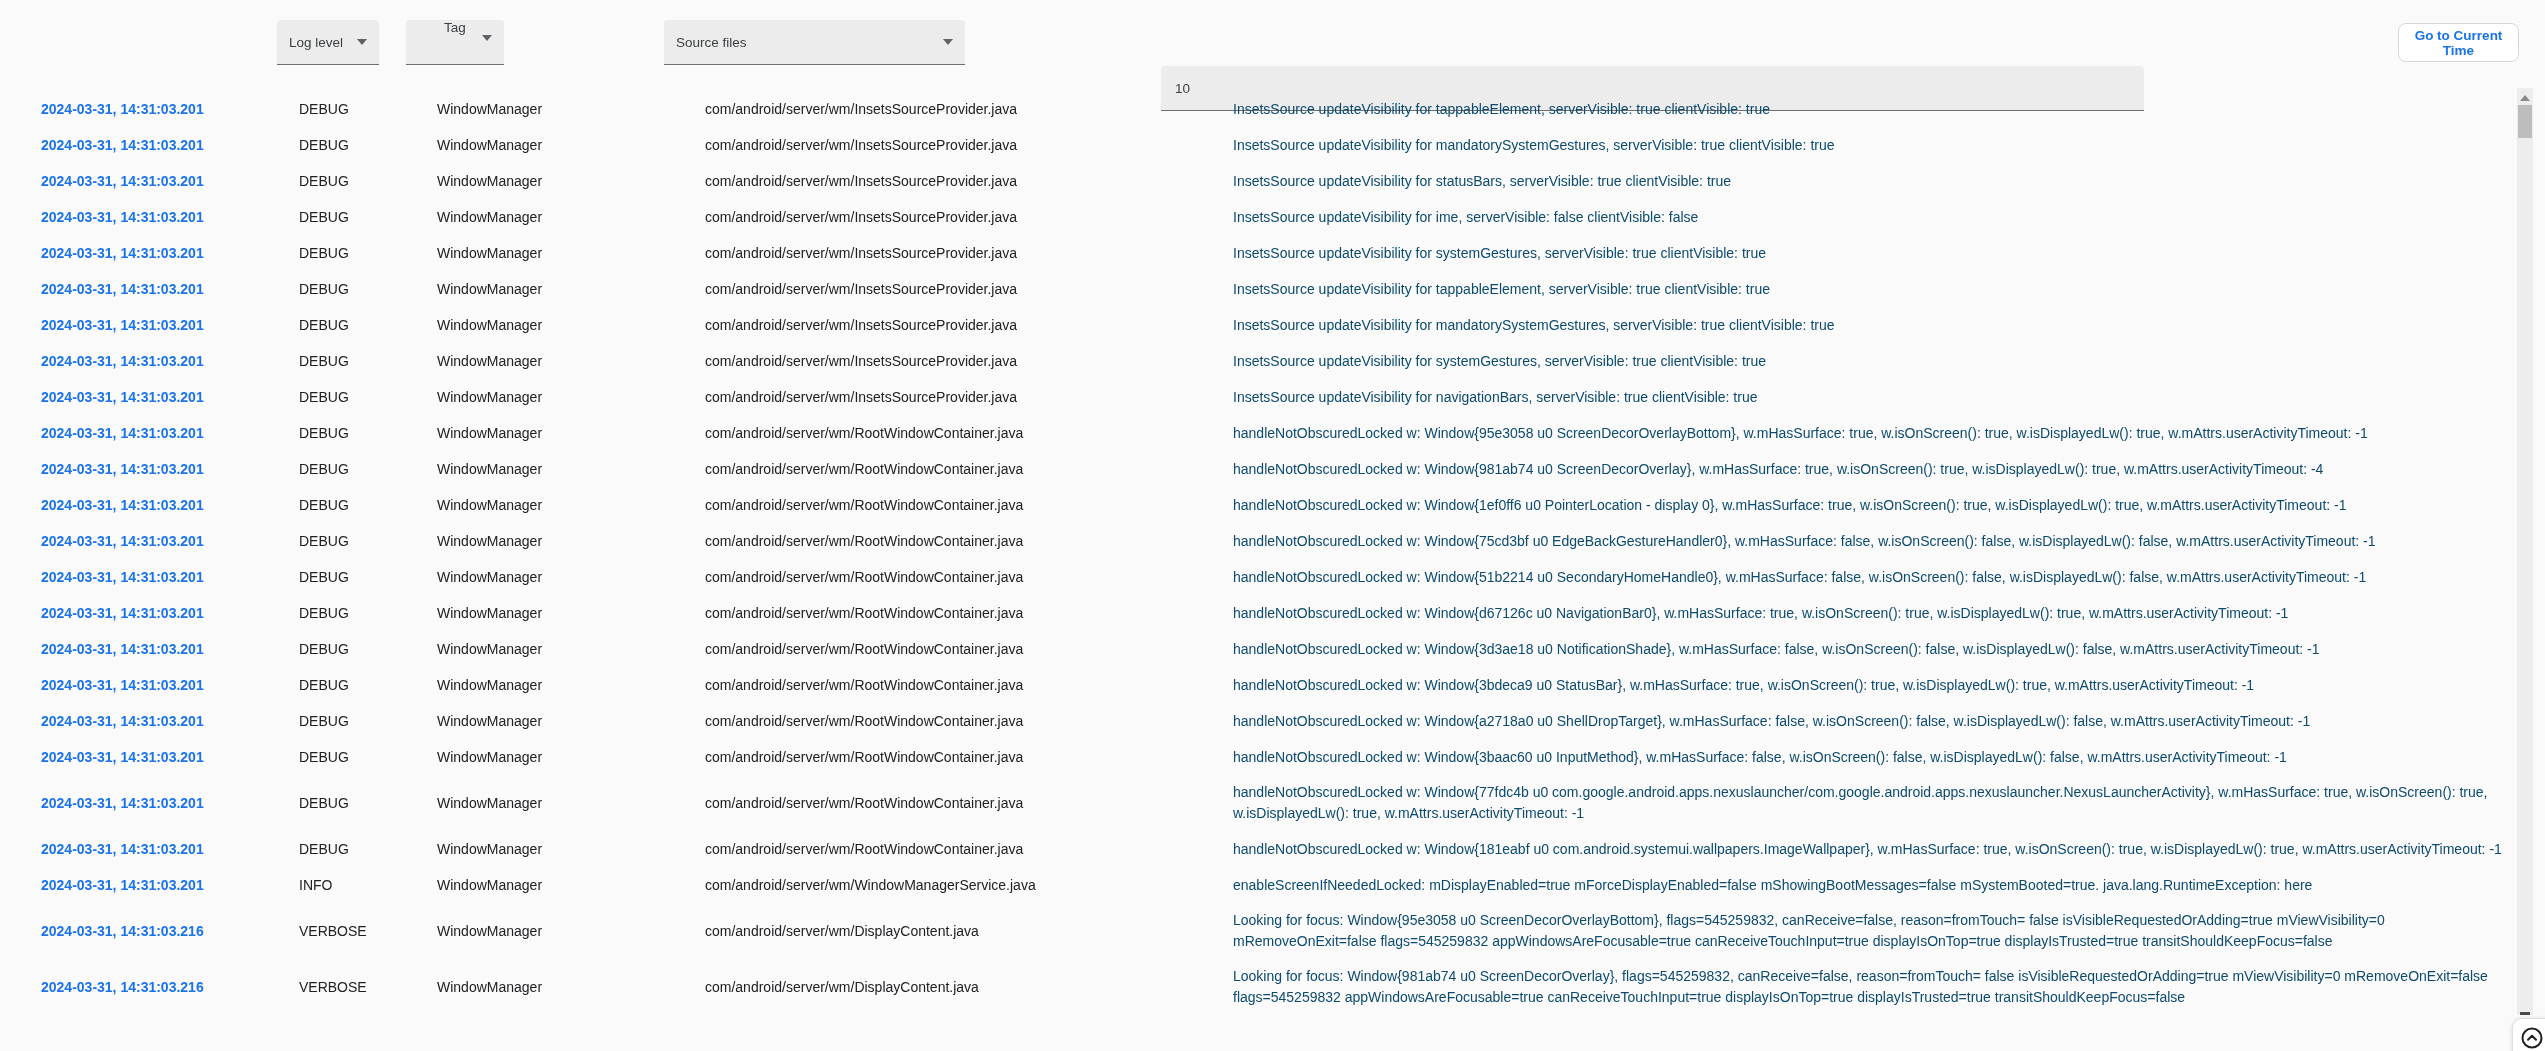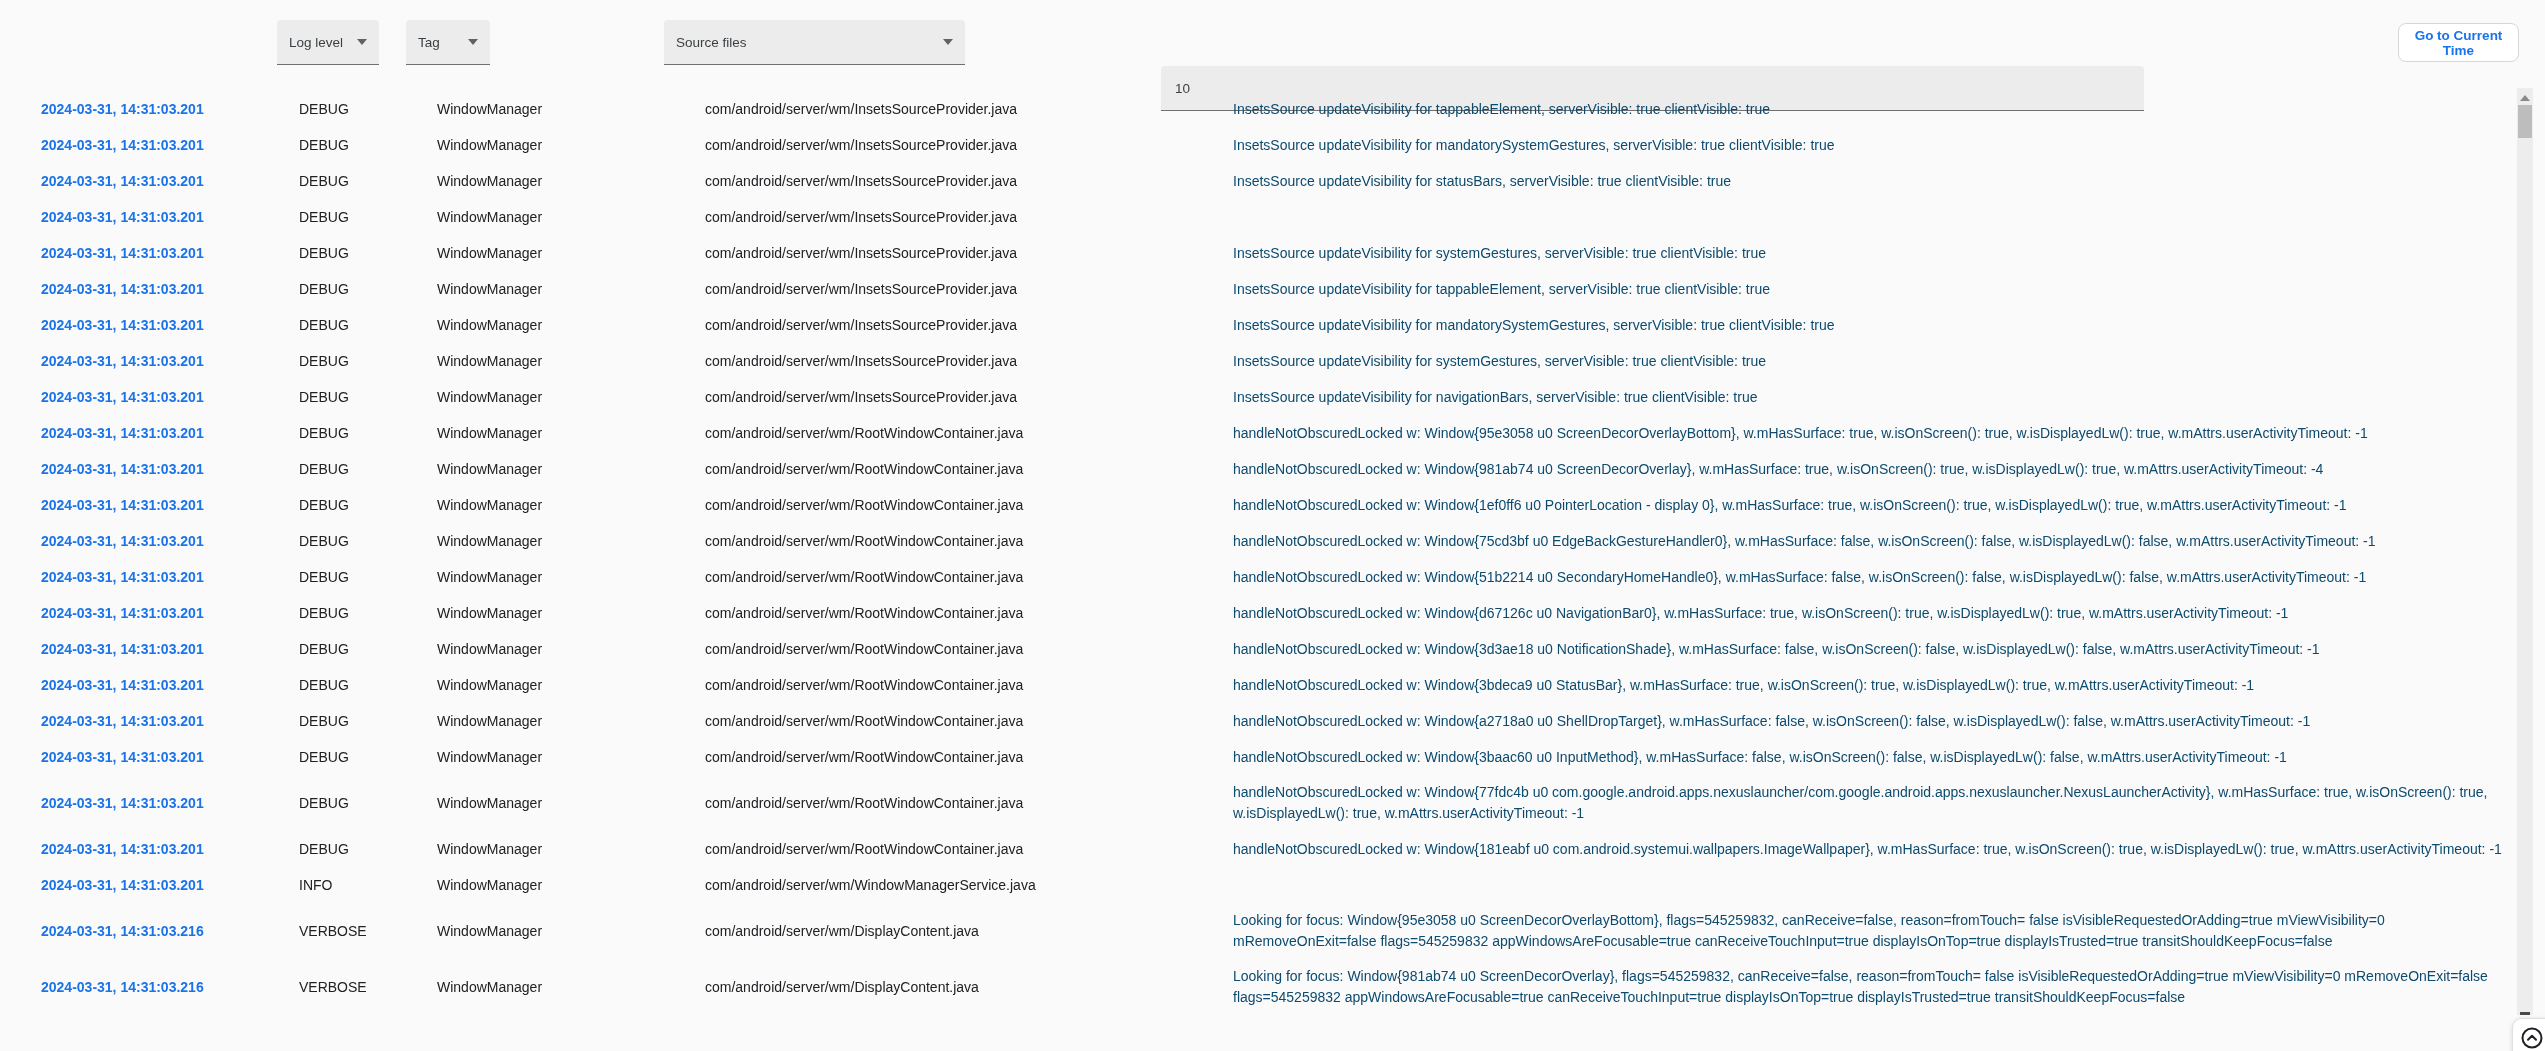--- a/index.html
+++ b/index.html
@@ -25,21 +25,21 @@
     cursor:pointer;
   }
   .field .arrow {
     margin-left:auto;
     width:0; height:0;
     border-left:5px solid transparent;
     border-right:5px solid transparent;
     border-top:6px solid #5f6368;
   }
   #logLevelField   { left:277px;  width:102px; }
-  #tagField        { left:406px;  width:84px; }
+  #tagField        { left:406px;  width:98px;flex-direction:column; }
   #sourceFilesField{ left:664px;  width:301px; }
 
   .search {
     position:absolute; left:1161px; top:20px; width:983px; height:45px;
     background:#ececec;
     border:none; border-bottom:1px solid #6f6f6f;
     border-radius:4px 4px 0 0;
     padding:0 14px;
     font-size:13.5px; color:#3c4043;
     font-family:"Liberation Sans", sans-serif;
@@ -144,20 +144,21 @@
     <div class="cell level">DEBUG</div>
     <div class="cell tag">WindowManager</div>
     <div class="cell file">com/android/server/wm/InsetsSourceProvider.java</div>
     <div class="cell msg">InsetsSource updateVisibility for statusBars, serverVisible: true clientVisible: true</div>
   </div>
     <div class="row">
     <div class="cell time">2024-03-31, 14:31:03.201</div>
     <div class="cell level">DEBUG</div>
     <div class="cell tag">WindowManager</div>
     <div class="cell file">com/android/server/wm/InsetsSourceProvider.java</div>
+    <div class="cell msg">InsetsSource updateVisibility for ime, serverVisible: false clientVisible: false</div>
   </div>
     <div class="row">
     <div class="cell time">2024-03-31, 14:31:03.201</div>
     <div class="cell level">DEBUG</div>
     <div class="cell tag">WindowManager</div>
     <div class="cell file">com/android/server/wm/InsetsSourceProvider.java</div>
     <div class="cell msg">InsetsSource updateVisibility for systemGestures, serverVisible: true clientVisible: true</div>
   </div>
     <div class="row">
     <div class="cell time">2024-03-31, 14:31:03.201</div>
@@ -269,20 +270,21 @@
     <div class="cell level">DEBUG</div>
     <div class="cell tag">WindowManager</div>
     <div class="cell file">com/android/server/wm/RootWindowContainer.java</div>
     <div class="cell msg">handleNotObscuredLocked w: Window{181eabf u0 com.android.systemui.wallpapers.ImageWallpaper}, w.mHasSurface: true, w.isOnScreen(): true, w.isDisplayedLw(): true, w.mAttrs.userActivityTimeout: -1</div>
   </div>
     <div class="row">
     <div class="cell time">2024-03-31, 14:31:03.201</div>
     <div class="cell level">INFO</div>
     <div class="cell tag">WindowManager</div>
     <div class="cell file">com/android/server/wm/WindowManagerService.java</div>
+    <div class="cell msg">enableScreenIfNeededLocked: mDisplayEnabled=true mForceDisplayEnabled=false mShowingBootMessages=false mSystemBooted=true. java.lang.RuntimeException: here</div>
   </div>
     <div class="row">
     <div class="cell time">2024-03-31, 14:31:03.216</div>
     <div class="cell level">VERBOSE</div>
     <div class="cell tag">WindowManager</div>
     <div class="cell file">com/android/server/wm/DisplayContent.java</div>
     <div class="cell msg">Looking for focus: Window{95e3058 u0 ScreenDecorOverlayBottom}, flags=545259832, canReceive=false, reason=fromTouch= false isVisibleRequestedOrAdding=true mViewVisibility=0 mRemoveOnExit=false flags=545259832 appWindowsAreFocusable=true canReceiveTouchInput=true displayIsOnTop=true displayIsTrusted=true transitShouldKeepFocus=false</div>
   </div>
     <div class="row">
     <div class="cell time">2024-03-31, 14:31:03.216</div>

